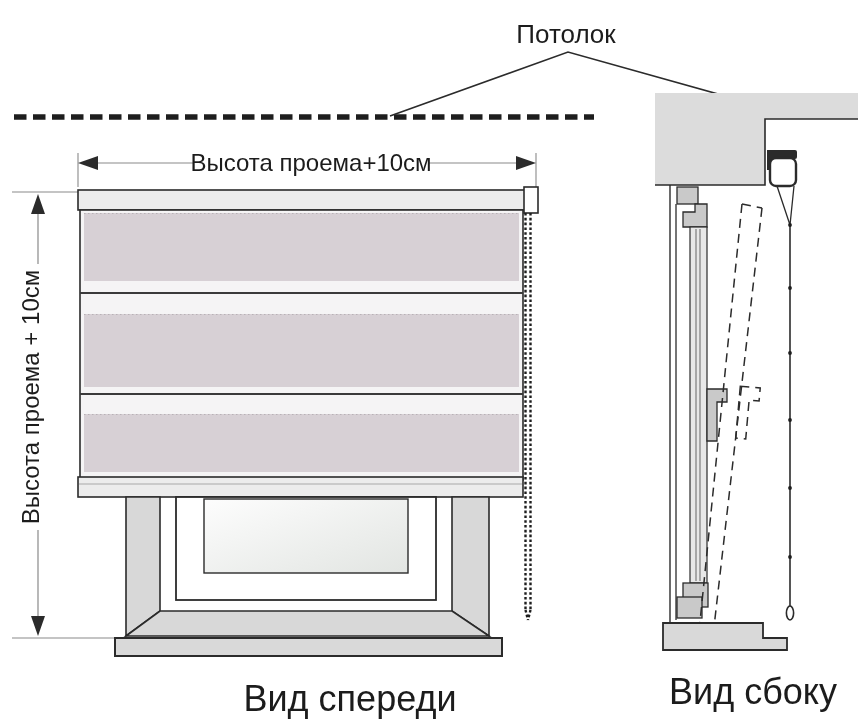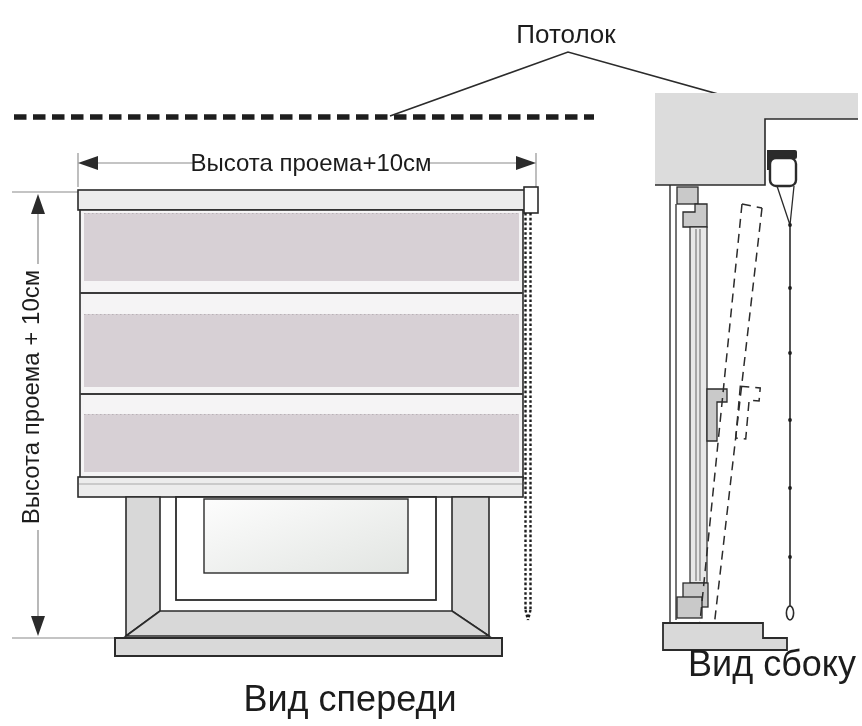--- a/index.html
+++ b/index.html
@@ -137,14 +137,14 @@
   </svg>
 
   <div class="lbl center ceiling-lbl" style="left:566px;top:21px;">Потолок</div>
 
   <div class="lbl center dim-lbl" style="left:311px;top:151px;">Высота проема+10см</div>
 
   <div class="lbl vert dim-lbl" style="left:31px;top:397px;">Высота проема + 10см</div>
 
   <div class="lbl center caption-lbl" style="left:350px;top:681px;">Вид спереди</div>
 
-  <div class="lbl center caption-lbl" style="left:753px;top:646px;margin-left:19px;">Вид сбоку</div>
+  <div class="lbl center caption-lbl" style="left:753px;top:674px;">Вид сбоку</div>
 </div>
 
 </body></html>

